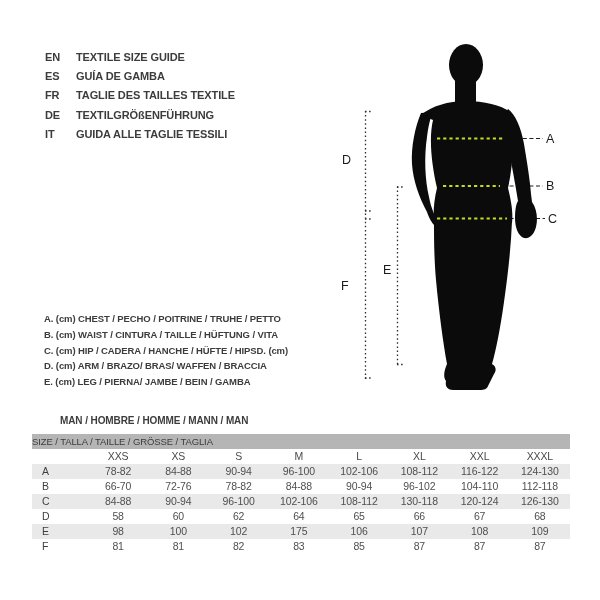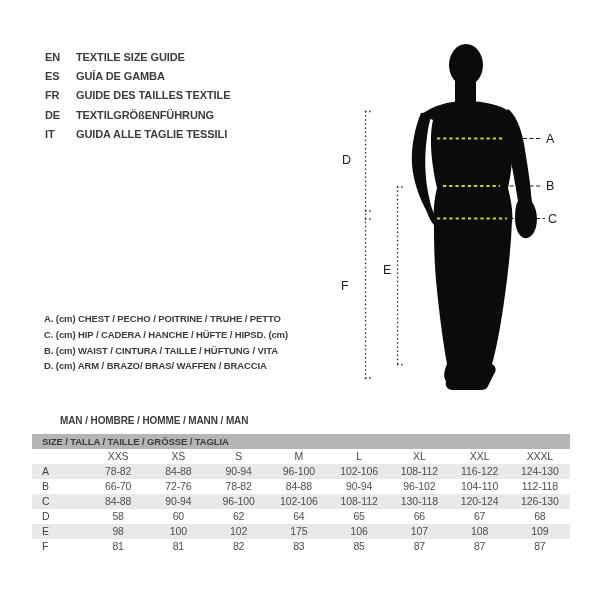--- a/index.html
+++ b/index.html
@@ -17,22 +17,22 @@
   
   .measure-list{position:absolute;left:44px;top:299px;}
   .measure-row{height:15.7px;display:flex;align-items:center;
     font-size:9.5px;font-weight:700;letter-spacing:-0.1px;color:var(--heading,#3c3c3c);white-space:nowrap;}
   
   .man-title{position:absolute;left:60px;top:403px;
     font-size:10px;font-weight:700;letter-spacing:-0.1px;color:var(--heading,#3c3c3c);}
   
   .table-wrap{position:absolute;left:32px;top:422px;width:538px;}
   .table-header-bar{height:15px;background:var(--barbg,#b5b5b5);
-    display:flex;align-items:center;padding-left:10px;
-    font-size:9.5px;font-weight:700;letter-spacing:-0.1px;color:#3b3b3b;}
+    display:flex;align-items:center;
+    font-size:9.5px;font-weight:400;letter-spacing:-0.1px;color:#3b3b3b;}
   table.size{width:100%;border-collapse:collapse;table-layout:fixed;}
   table.size col.labelcol{width:56px;}
   table.size th,table.size td{
     height:15px;padding:0;line-height:15px;font-size:10.5px;font-weight:400;
     text-align:center;color:var(--tabletext,#4f4f4f);letter-spacing:-0.1px;}
   table.size thead th{color:#4a4a4a;}
   table.size tbody th{text-align:left;padding-left:10px;font-weight:400;color:#3f3f3f;}
   table.size tr.stripe{background:var(--stripe,#e9e9e9);}
   
   .figure-svg{position:absolute;left:330px;top:20px;width:250px;height:372px;}
@@ -51,37 +51,38 @@
       <div class="lang-row">
         <span class="lang-code">EN</span>
         <span class="lang-text">TEXTILE SIZE GUIDE</span>
       </div>
       <div class="lang-row">
         <span class="lang-code">ES</span>
         <span class="lang-text">GUÍA DE GAMBA</span>
       </div>
       <div class="lang-row">
         <span class="lang-code">FR</span>
-        <span class="lang-text">GUIDE DES TAILLES TEXTILE</span>
+        <span class="lang-text">TAGLIE DES TAILLES TEXTILE</span>
       </div>
       <div class="lang-row">
         <span class="lang-code">DE</span>
         <span class="lang-text">TEXTILGRÖßENFÜHRUNG</span>
       </div>
       <div class="lang-row">
         <span class="lang-code">IT</span>
         <span class="lang-text">GUIDA ALLE TAGLIE TESSILI</span>
       </div>
     </div>
 
   <div class="measure-list" id="measure-list">
       <div class="measure-row">A. (cm) CHEST / PECHO / POITRINE / TRUHE / PETTO</div>
+      <div class="measure-row">B. (cm) WAIST / CINTURA / TAILLE / HÜFTUNG / VITA</div>
       <div class="measure-row">C. (cm) HIP / CADERA / HANCHE / HÜFTE / HIPSD. (cm)</div>
-      <div class="measure-row">B. (cm) WAIST / CINTURA / TAILLE / HÜFTUNG / VITA</div>
       <div class="measure-row">D. (cm) ARM / BRAZO/ BRAS/ WAFFEN / BRACCIA</div>
+      <div class="measure-row">E. (cm) LEG / PIERNA/ JAMBE / BEIN / GAMBA</div>
     </div>
 
   <div class="man-title">MAN / HOMBRE / HOMME / MANN / MAN</div>
 
   <svg class="figure-svg" viewBox="330 20 250 372">
 
     <line class="dashline" x1="437" y1="126.5" x2="543" y2="126.5" stroke-dasharray="4 2.6"></line>
     <line class="dashline" x1="437" y1="174" x2="543" y2="174" stroke-dasharray="4 2.6"></line>
     <line class="dashline" x1="437" y1="206.5" x2="545" y2="206.5" stroke-dasharray="4 2.6"></line>
 

